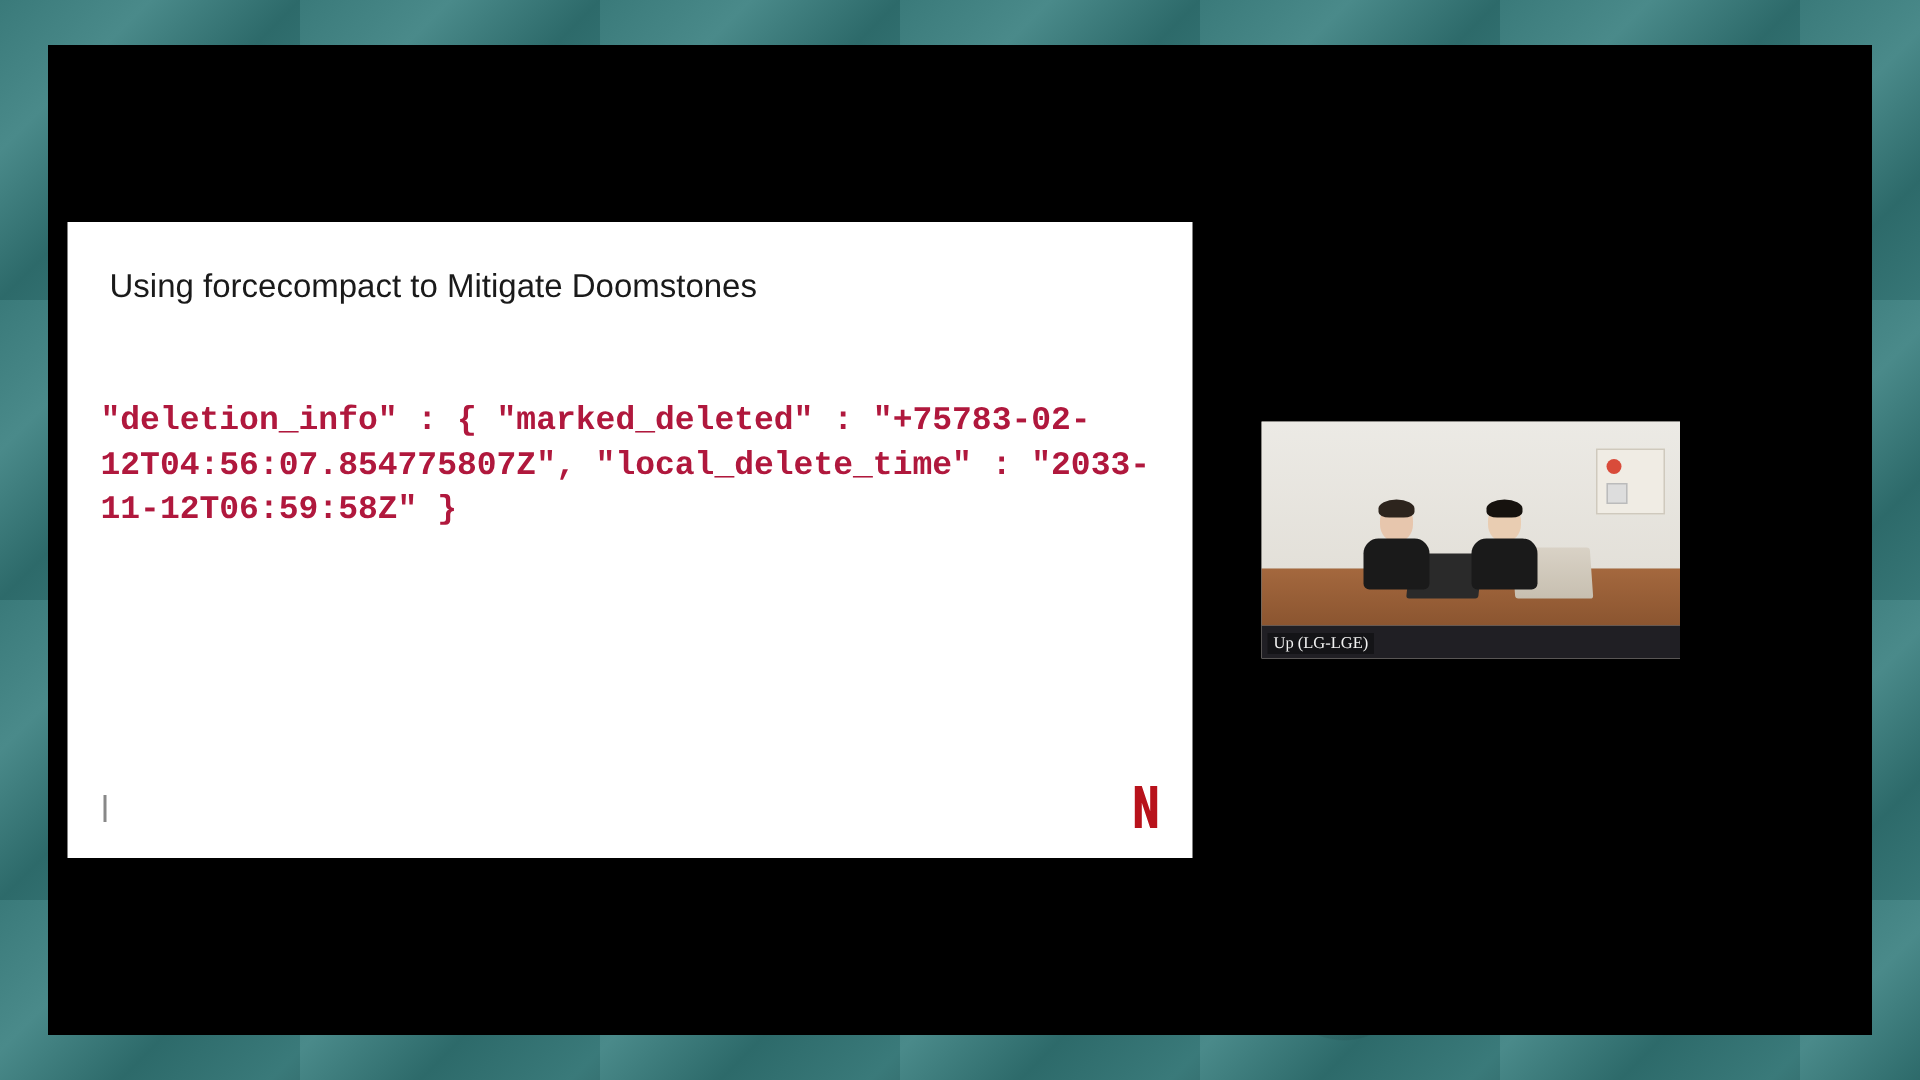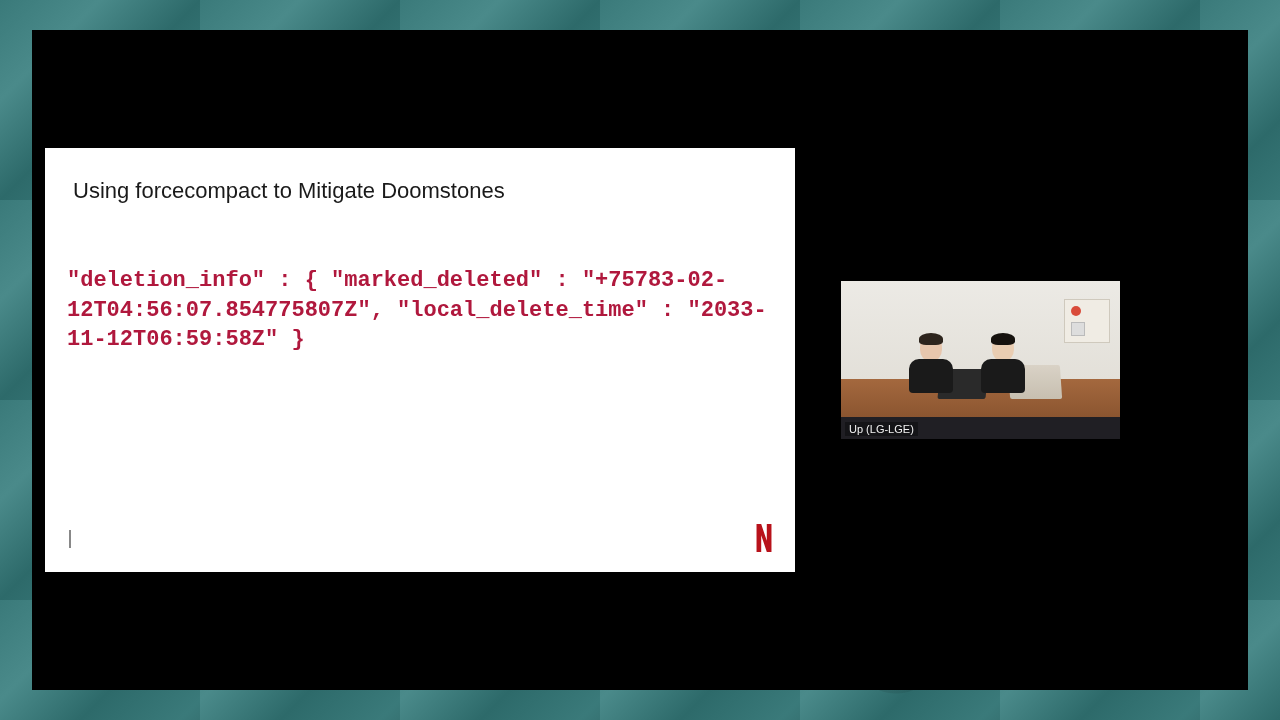--- a/index.html
+++ b/index.html
@@ -83,20 +83,21 @@
   }
 
   .webcam {
     position: absolute;
     left: 809px;
     top: 251px;
     width: 279px;
     height: 158px;
     background: #d8d4cc;
     overflow: hidden;
+    font-family: Liberation Serif, serif;
   }
 
   .webcam-scene {
     position: absolute;
     inset: 0;
   }
   .wall {
     position: absolute;
     left: 0; top: 0; right: 0; height: 62%;
     background: linear-gradient(#eceae5, #e3e0d9);

